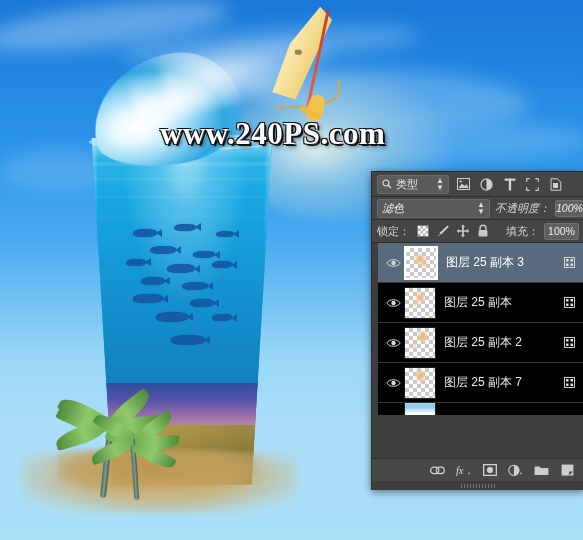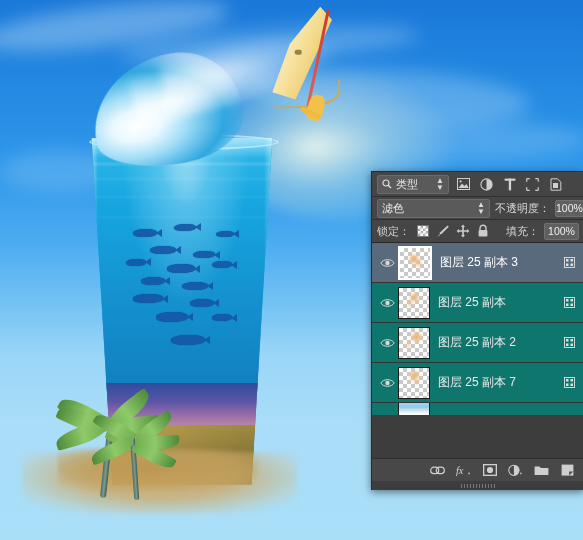--- a/index.html
+++ b/index.html
@@ -217,21 +217,21 @@
   .kindbox{
     display:flex;align-items:center;gap:4px;height:17px;padding:0 4px;
     background:#5a5a5a;border:1px solid #6b6b6b;border-radius:2px;min-width:62px;
   }
   .kindbox .lbl{font-size:11px;color:#e8e8e8;}
   .spin{margin-left:auto;font-size:8px;line-height:7px;color:#ddd;text-align:center;}
   .fic{width:17px;height:17px;display:flex;align-items:center;justify-content:center;color:#cfcfcf;}
 
   .modebar{
     height:22px;background:#454545;display:flex;align-items:center;
-    padding:0 5px;gap:5px;border-bottom:1px solid #2f2f2f;
+    padding:0 5px;gap:5px;border-bottom:1px solid #2f2f2f;font-style:italic;
   }
   .blend{
     flex:0 0 103px;height:17px;background:#5a5a5a;border:1px solid #6b6b6b;border-radius:2px;
     display:flex;align-items:center;padding:0 4px;font-size:11px;color:#ececec;
   }
   .blend .spin{margin-left:auto;}
   .opa-lbl{font-size:11px;color:#d8d8d8;white-space:nowrap;}
   .numbox{
     width:33px;height:15px;background:#606060;border:1px solid #717171;border-radius:2px;
     font-size:10.5px;color:#f0f0f0;display:flex;align-items:center;justify-content:center;
@@ -245,21 +245,21 @@
   .lic{width:15px;height:15px;display:flex;align-items:center;justify-content:center;color:#cccccc;}
   .checker-ic{
     width:10px;height:10px;
     background-image:
       linear-gradient(45deg,#aaa 25%,transparent 25%,transparent 75%,#aaa 75%),
       linear-gradient(45deg,#aaa 25%,#fff 25%,#fff 75%,#aaa 75%);
     background-size:5px 5px;background-position:0 0,2.5px 2.5px;
     border:1px solid #777;
   }
 
-  .layers{background:#0f766e;height:172px;overflow:hidden;position:relative;}
+  .layers{background:#000000;height:172px;overflow:hidden;position:relative;margin-left:6px;}
   .lrow{
     height:39px;display:flex;align-items:center;
     border-bottom:1px solid #343434;padding:0 4px;position:relative;
   }
   .lrow.sel{background:#5a6a7d;}
   .eye{
     width:22px;height:39px;display:flex;align-items:center;justify-content:center;flex:0 0 22px;
   }
   .thumb{
     width:30px;height:30px;flex:0 0 30px;margin-right:8px;
@@ -373,20 +373,21 @@
     </div>
     <div class="palm" style="left:118px;top:410px;">
       <div class="trunk" style="left:14px;top:24px;width:5px;height:66px;transform:rotate(-4deg);"></div>
       <div class="frond" style="left:17px;top:22px;transform:rotate(-34deg) scale(.85);"></div>
       <div class="frond" style="left:17px;top:24px;transform:rotate(0deg) scale(.85);"></div>
       <div class="frond" style="left:17px;top:26px;transform:rotate(30deg) scale(.85);"></div>
       <div class="frond" style="left:15px;top:22px;transform:rotate(-146deg) scale(.85);"></div>
       <div class="frond" style="left:15px;top:25px;transform:rotate(-200deg) scale(.85);"></div>
     </div>
 
+    <div class="wm-top">www.240PS.com</div>
   </div>
 
 
   <div class="panel">
 
 
     <div class="filterbar">
       <div class="kindbox">
         <span>
           <svg width="10" height="10" viewBox="0 0 10 10">

